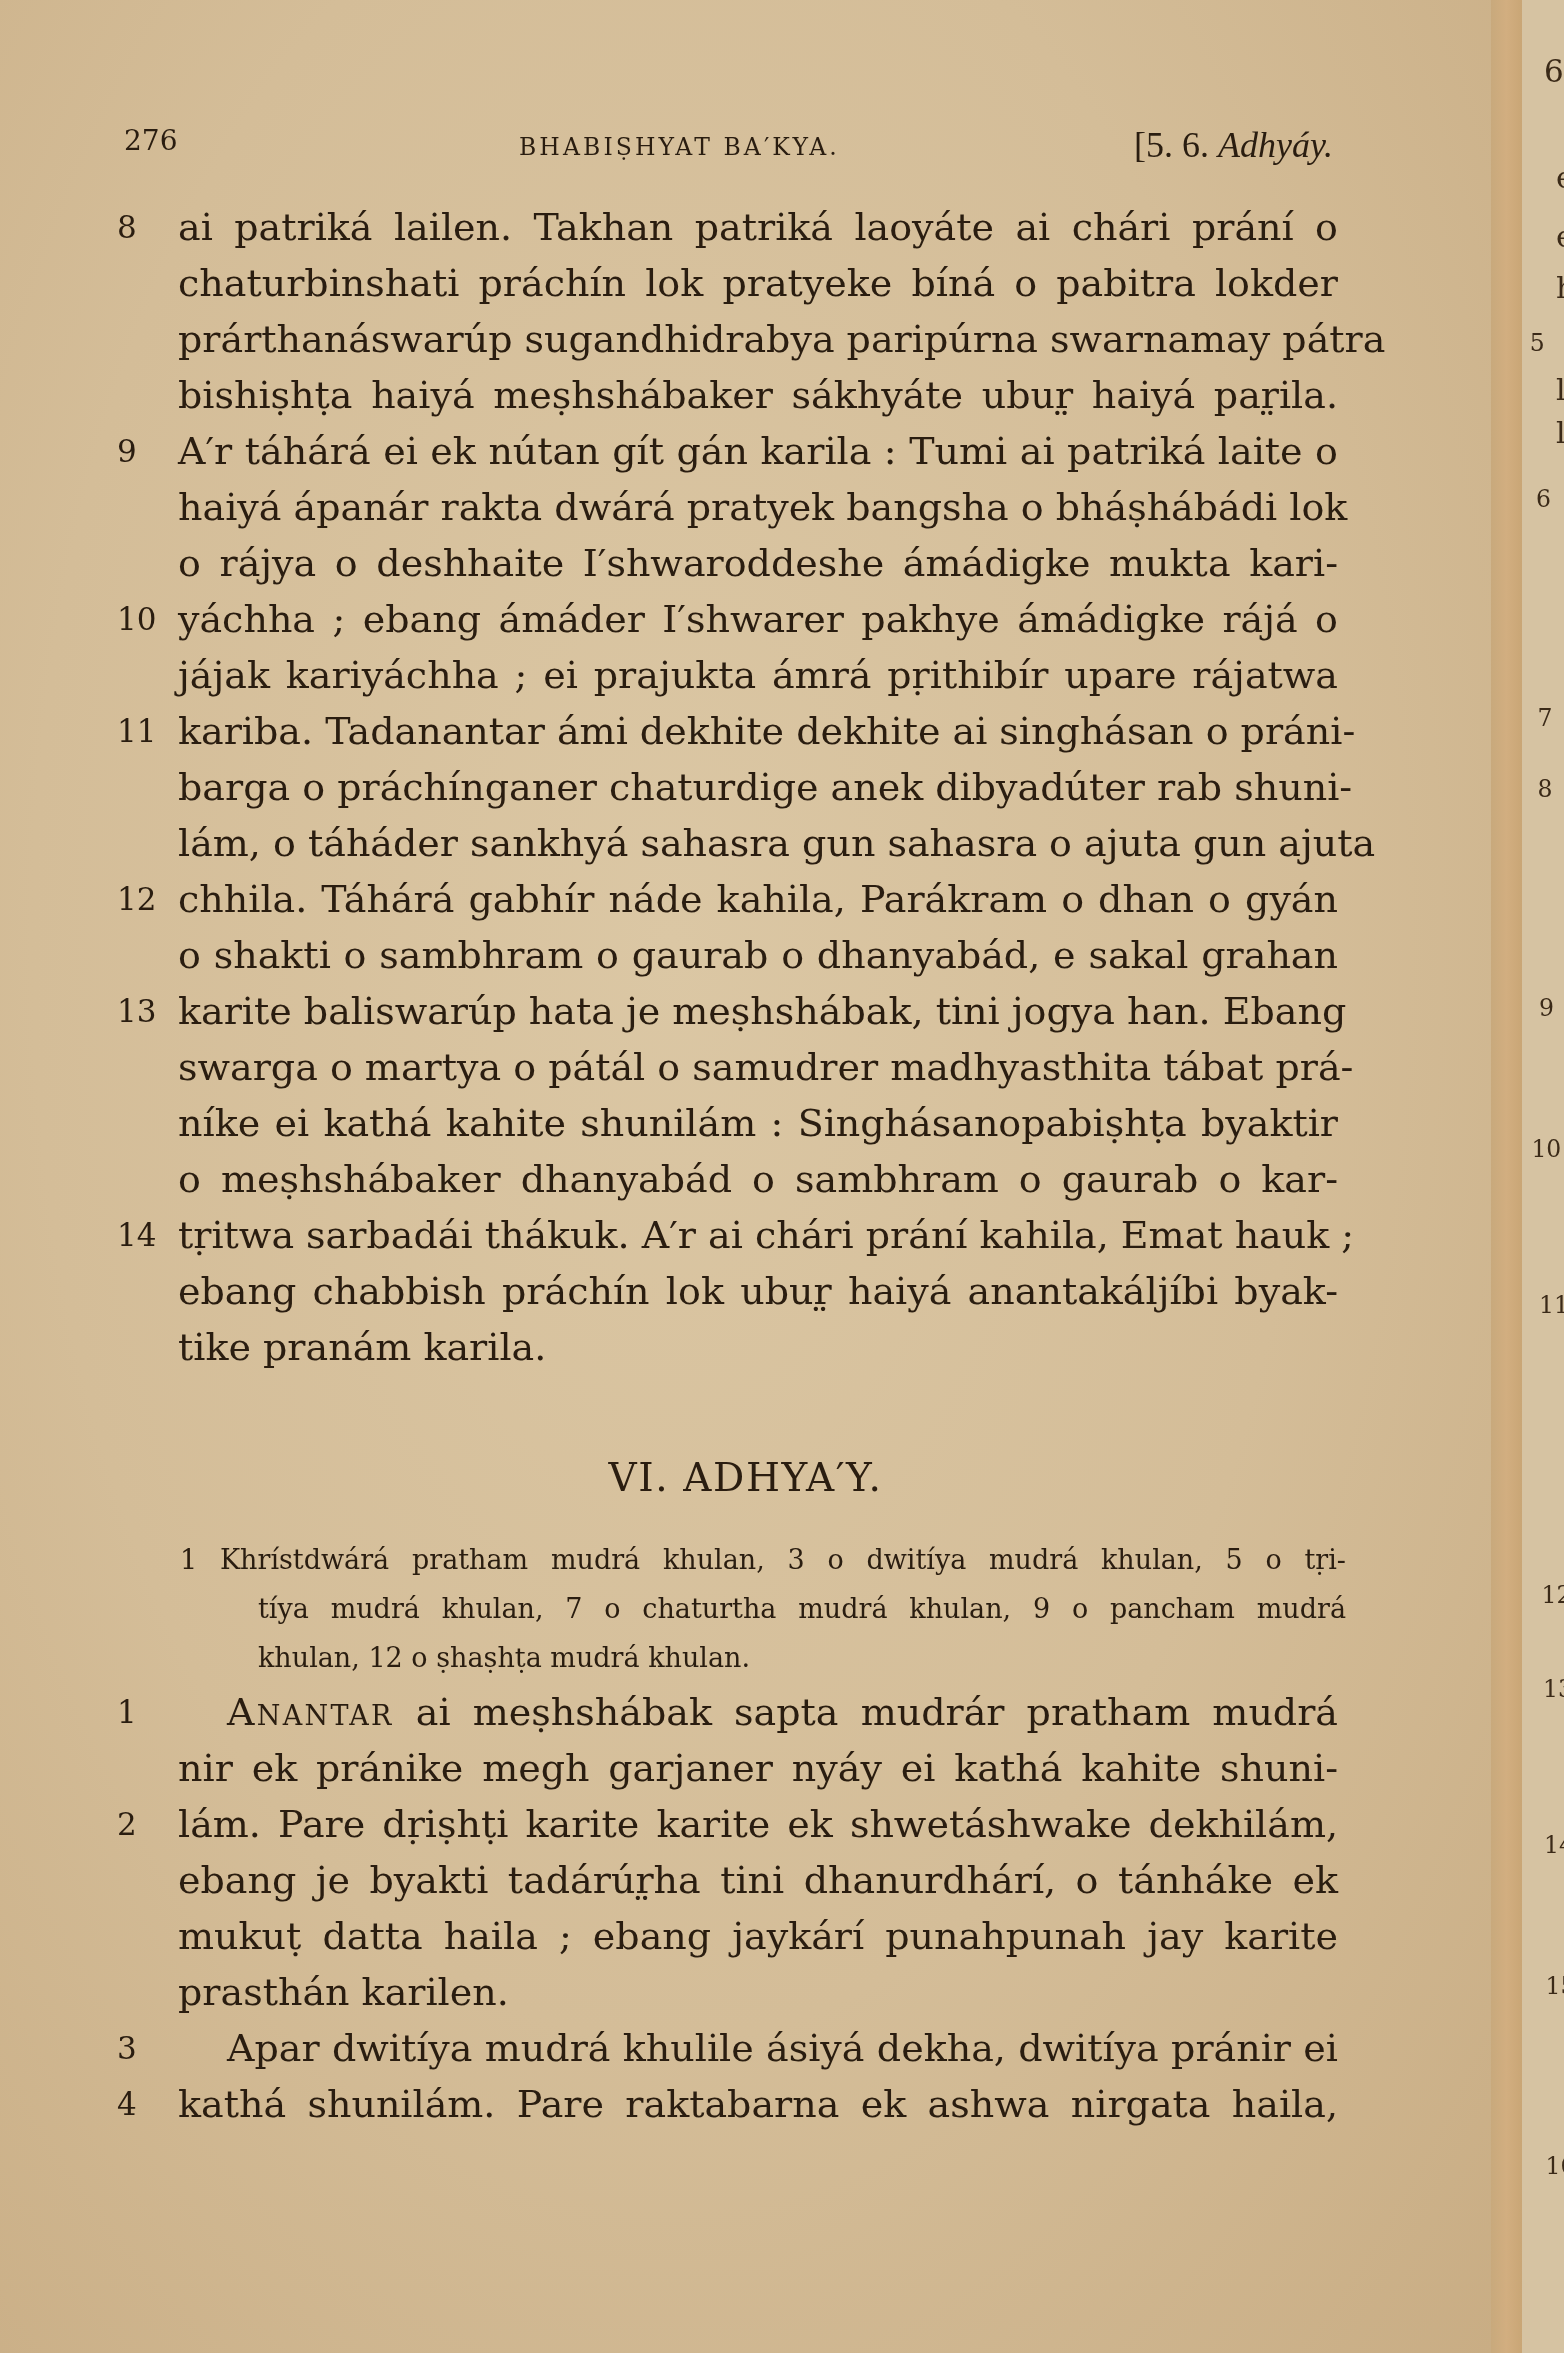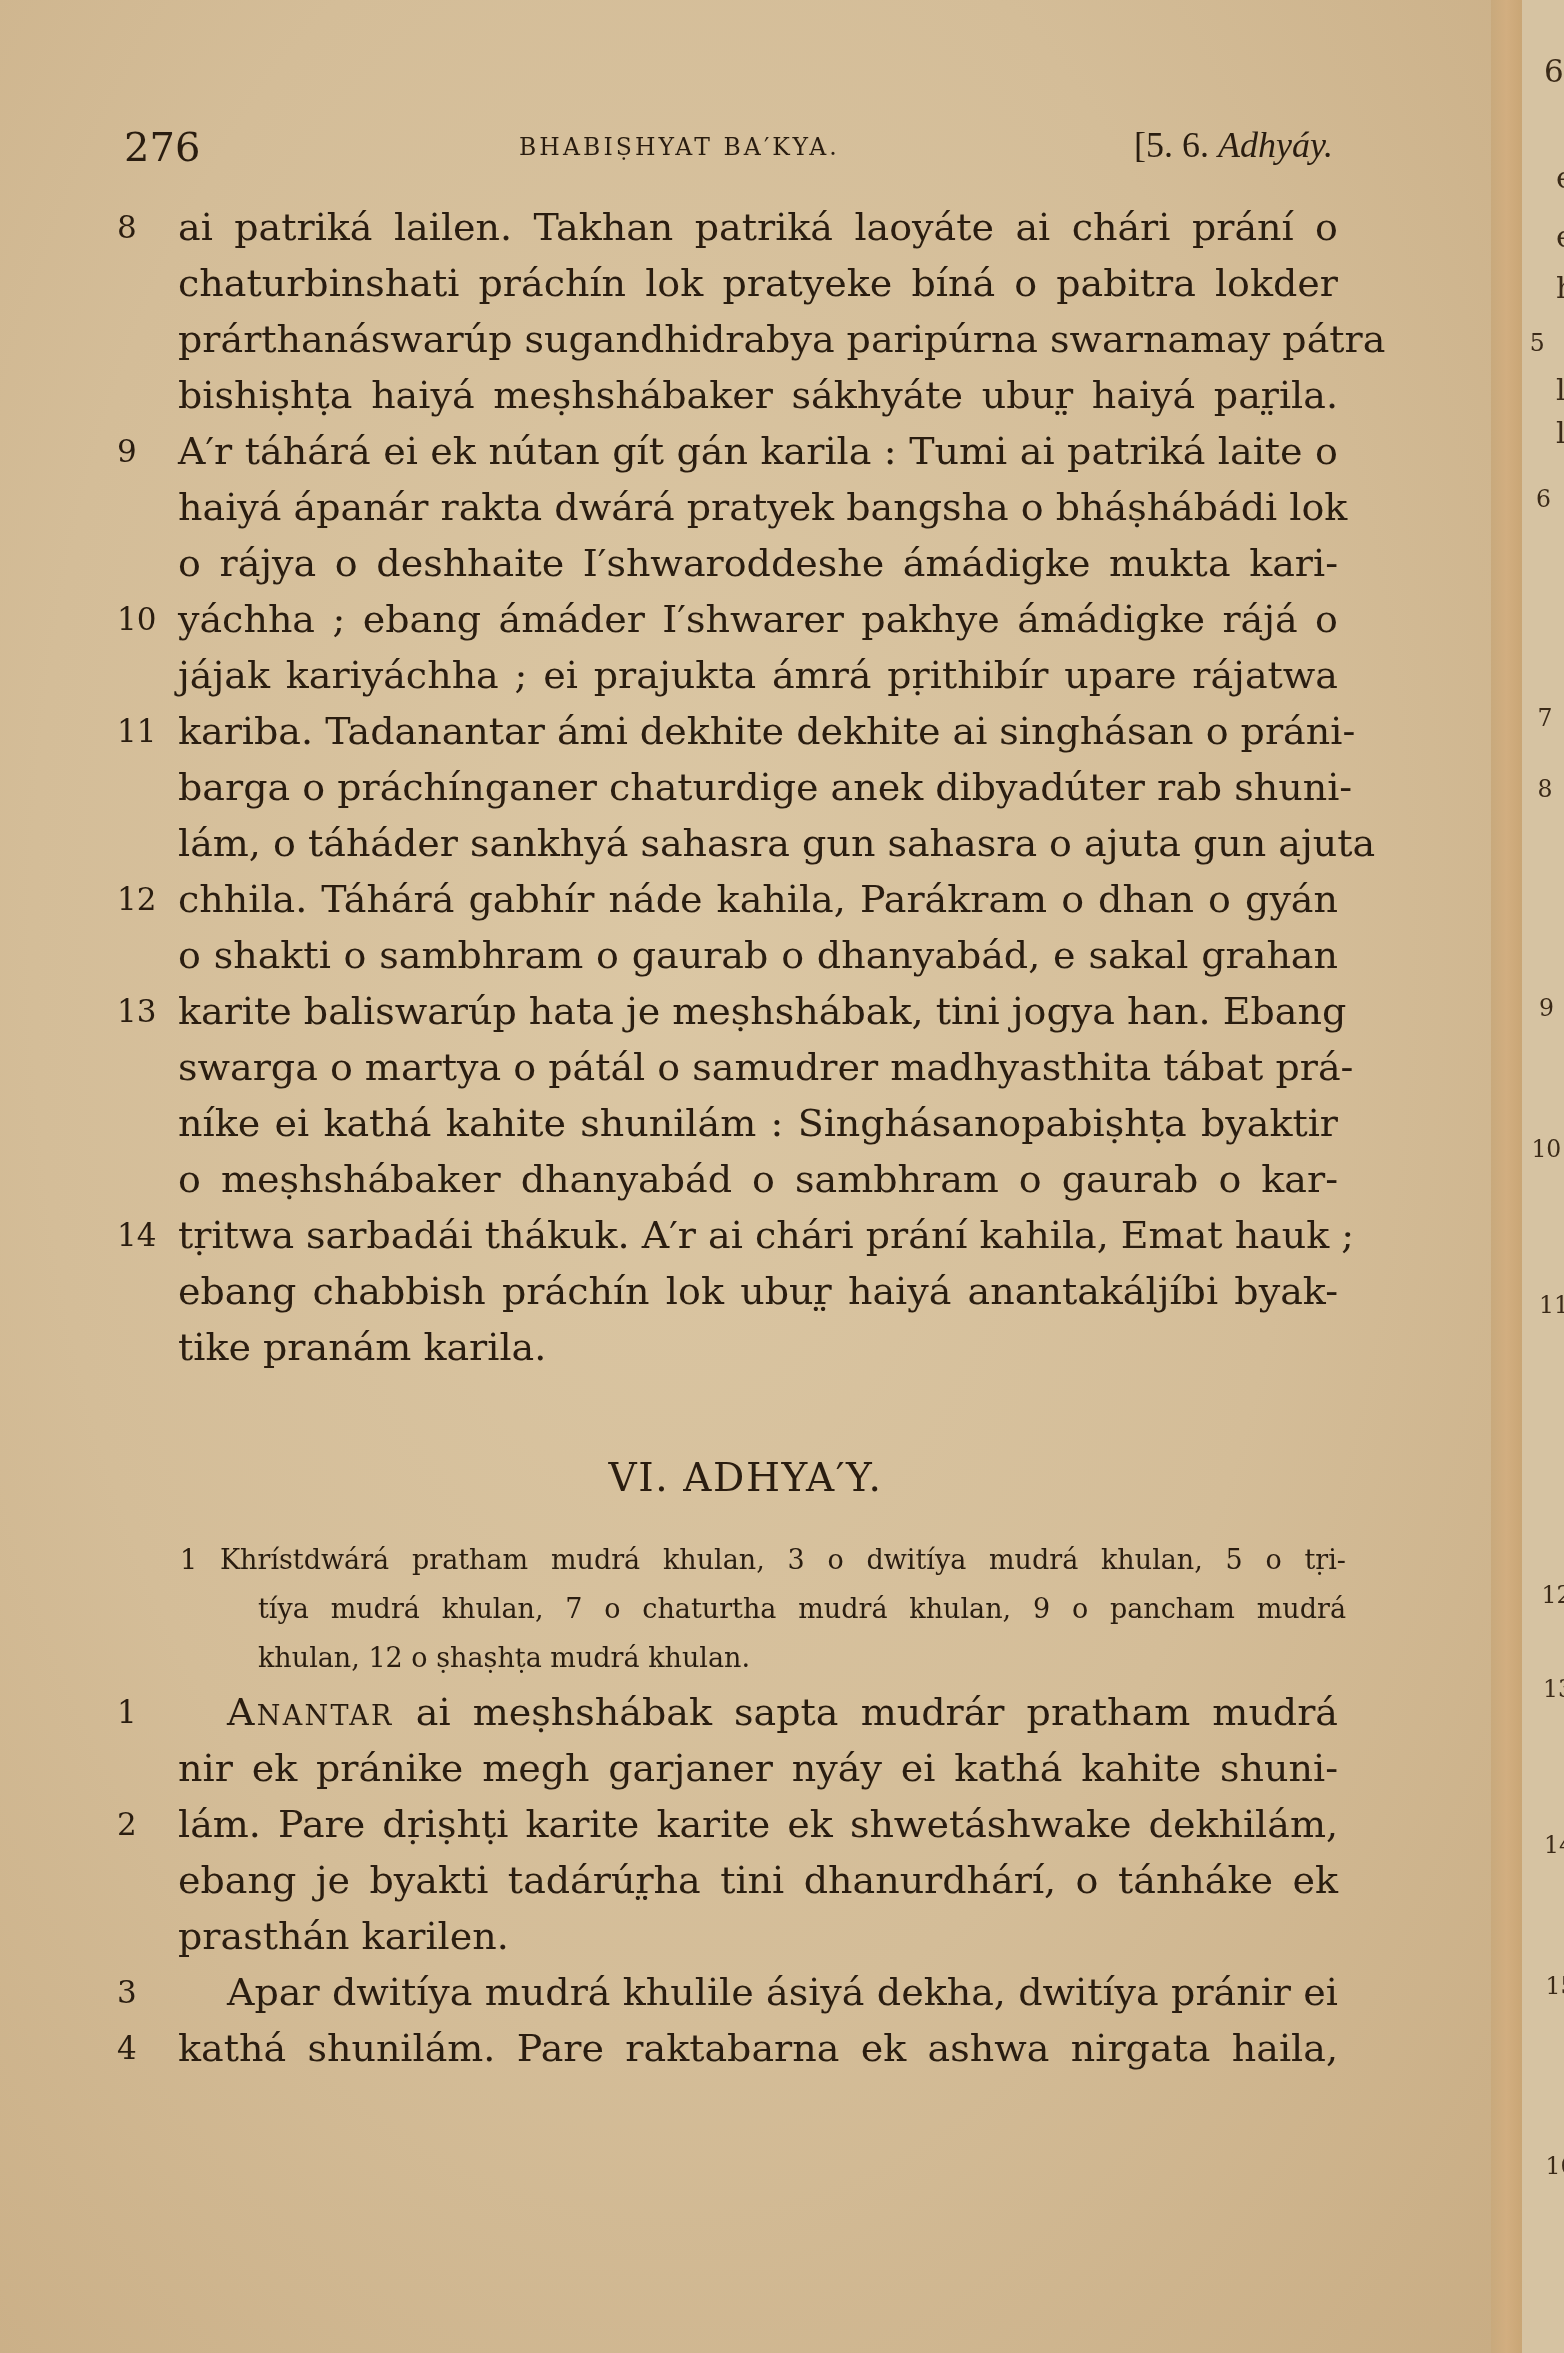--- a/index.html
+++ b/index.html
@@ -20,21 +20,21 @@
   .next-page {
     position:absolute; left:1522px; top:0; width:43px; height:2354px;
     background:#d6c3a2; overflow:hidden;
   }
   .next-page .frag {
     position:absolute; font-size:23.5px; color:#3b2a18; white-space:nowrap;
   }
   .running-head {
     position:absolute; top:124px; left:124px; width:1209px; height:47px;
   }
-  .folio { position:absolute; left:0; top:0; font-size:40px; }
+  .folio { position:absolute; left:0; top:0; font-size:28px; }
   .book-title {
     position:absolute; left:395px; top:9.4px; font-size:23.5px; letter-spacing:3.1px;
   }
   .chapter-ref { position:absolute; right:0; top:0; font-size:36px;font-family:Liberation Serif, serif; }
   .chapter-ref i { font-style:italic; }
   .block { position:absolute; left:117px; width:1221px; }
   .line {
     position:relative; height:56px; line-height:56px; font-size:38px;
     white-space:nowrap; text-align:justify; text-align-last:justify;
   }
@@ -175,20 +175,24 @@
         <span class="vn"></span>
         <span class="txt">nir ek pránike  megh  garjaner  nyáy ei  kathá  kahite shuni-</span>
       </div>
       <div class="line">
         <span class="vn">2</span>
         <span class="txt">lám.   Pare dṛiṣhṭi karite karite ek shwetáshwake  dekhilám,</span>
       </div>
       <div class="line">
         <span class="vn"></span>
         <span class="txt">ebang  je  byakti  tadárúr̤ha  tini  dhanurdhárí,  o  tánháke  ek</span>
+      </div>
+      <div class="line">
+        <span class="vn"></span>
+        <span class="txt">mukuṭ  datta  haila ;  ebang  jaykárí  punahpunah  jay  karite</span>
       </div>
       <div class="line last">
         <span class="vn"></span>
         <span class="txt">prasthán karilen.</span>
       </div>
       <div class="line">
         <span class="vn">3</span>
         <span class="txt" style="left: 110px;">  Apar dwitíya mudrá khulile ásiyá dekha, dwitíya pránir ei</span>
       </div>
       <div class="line">

